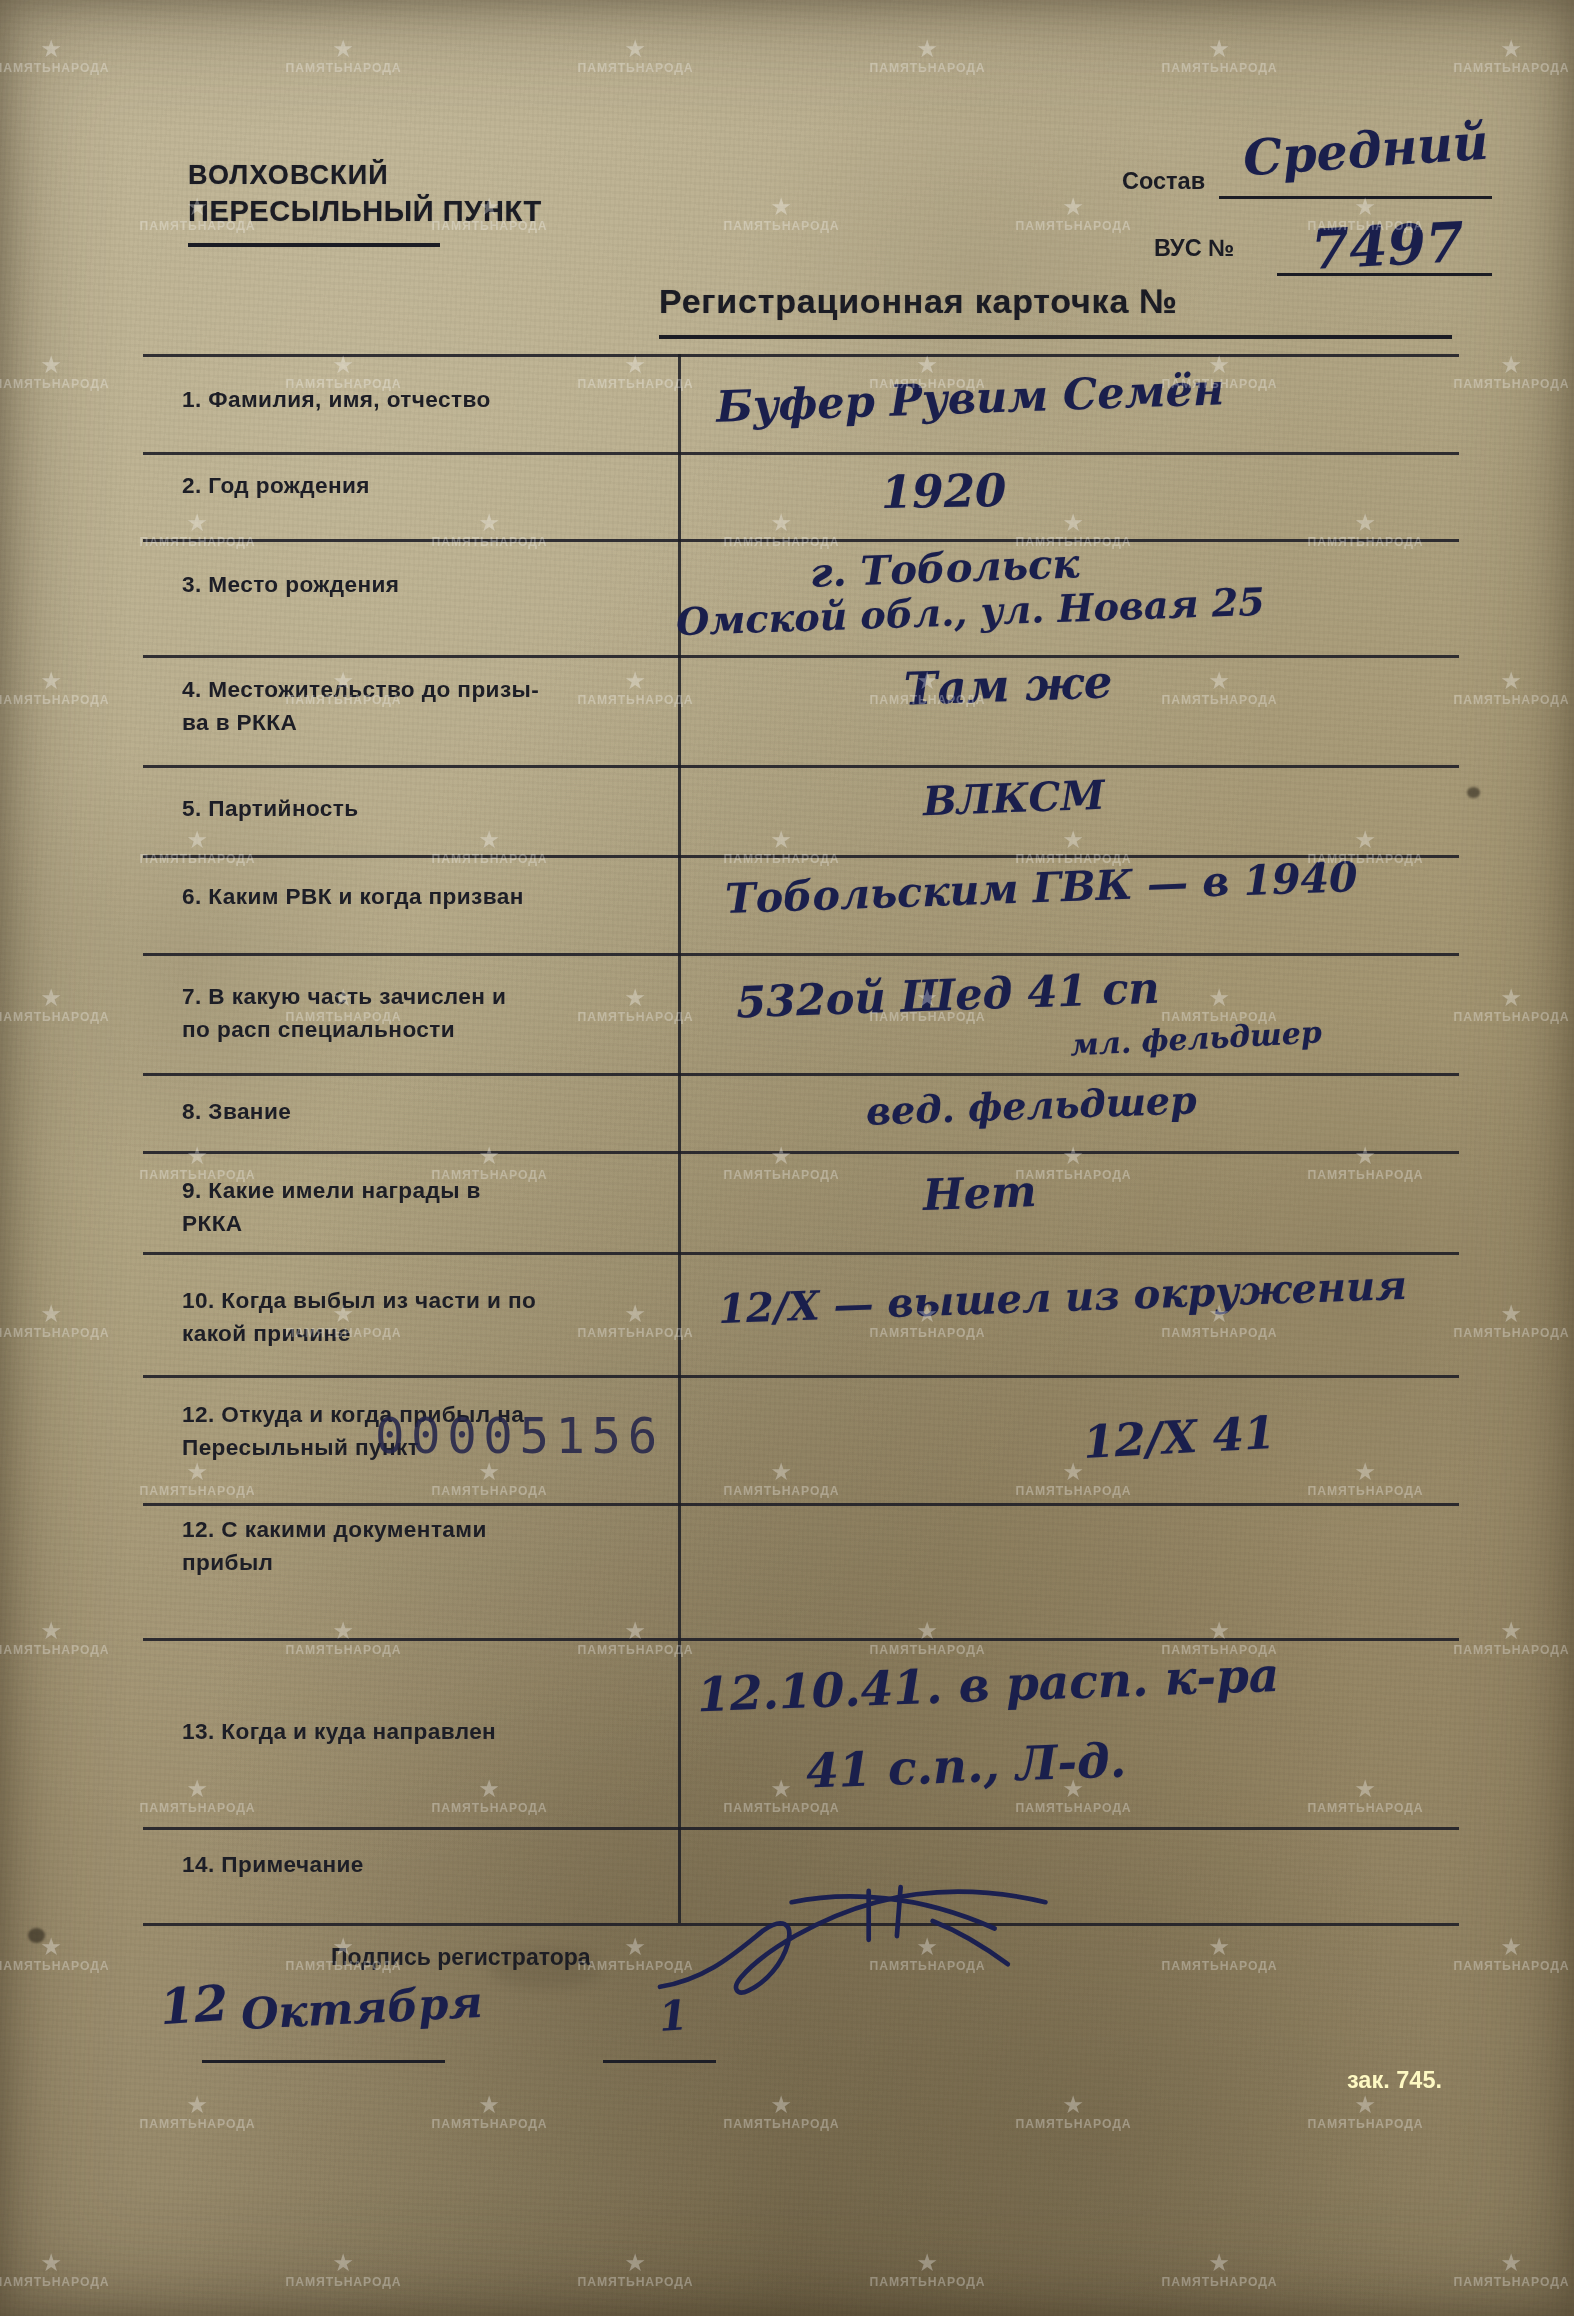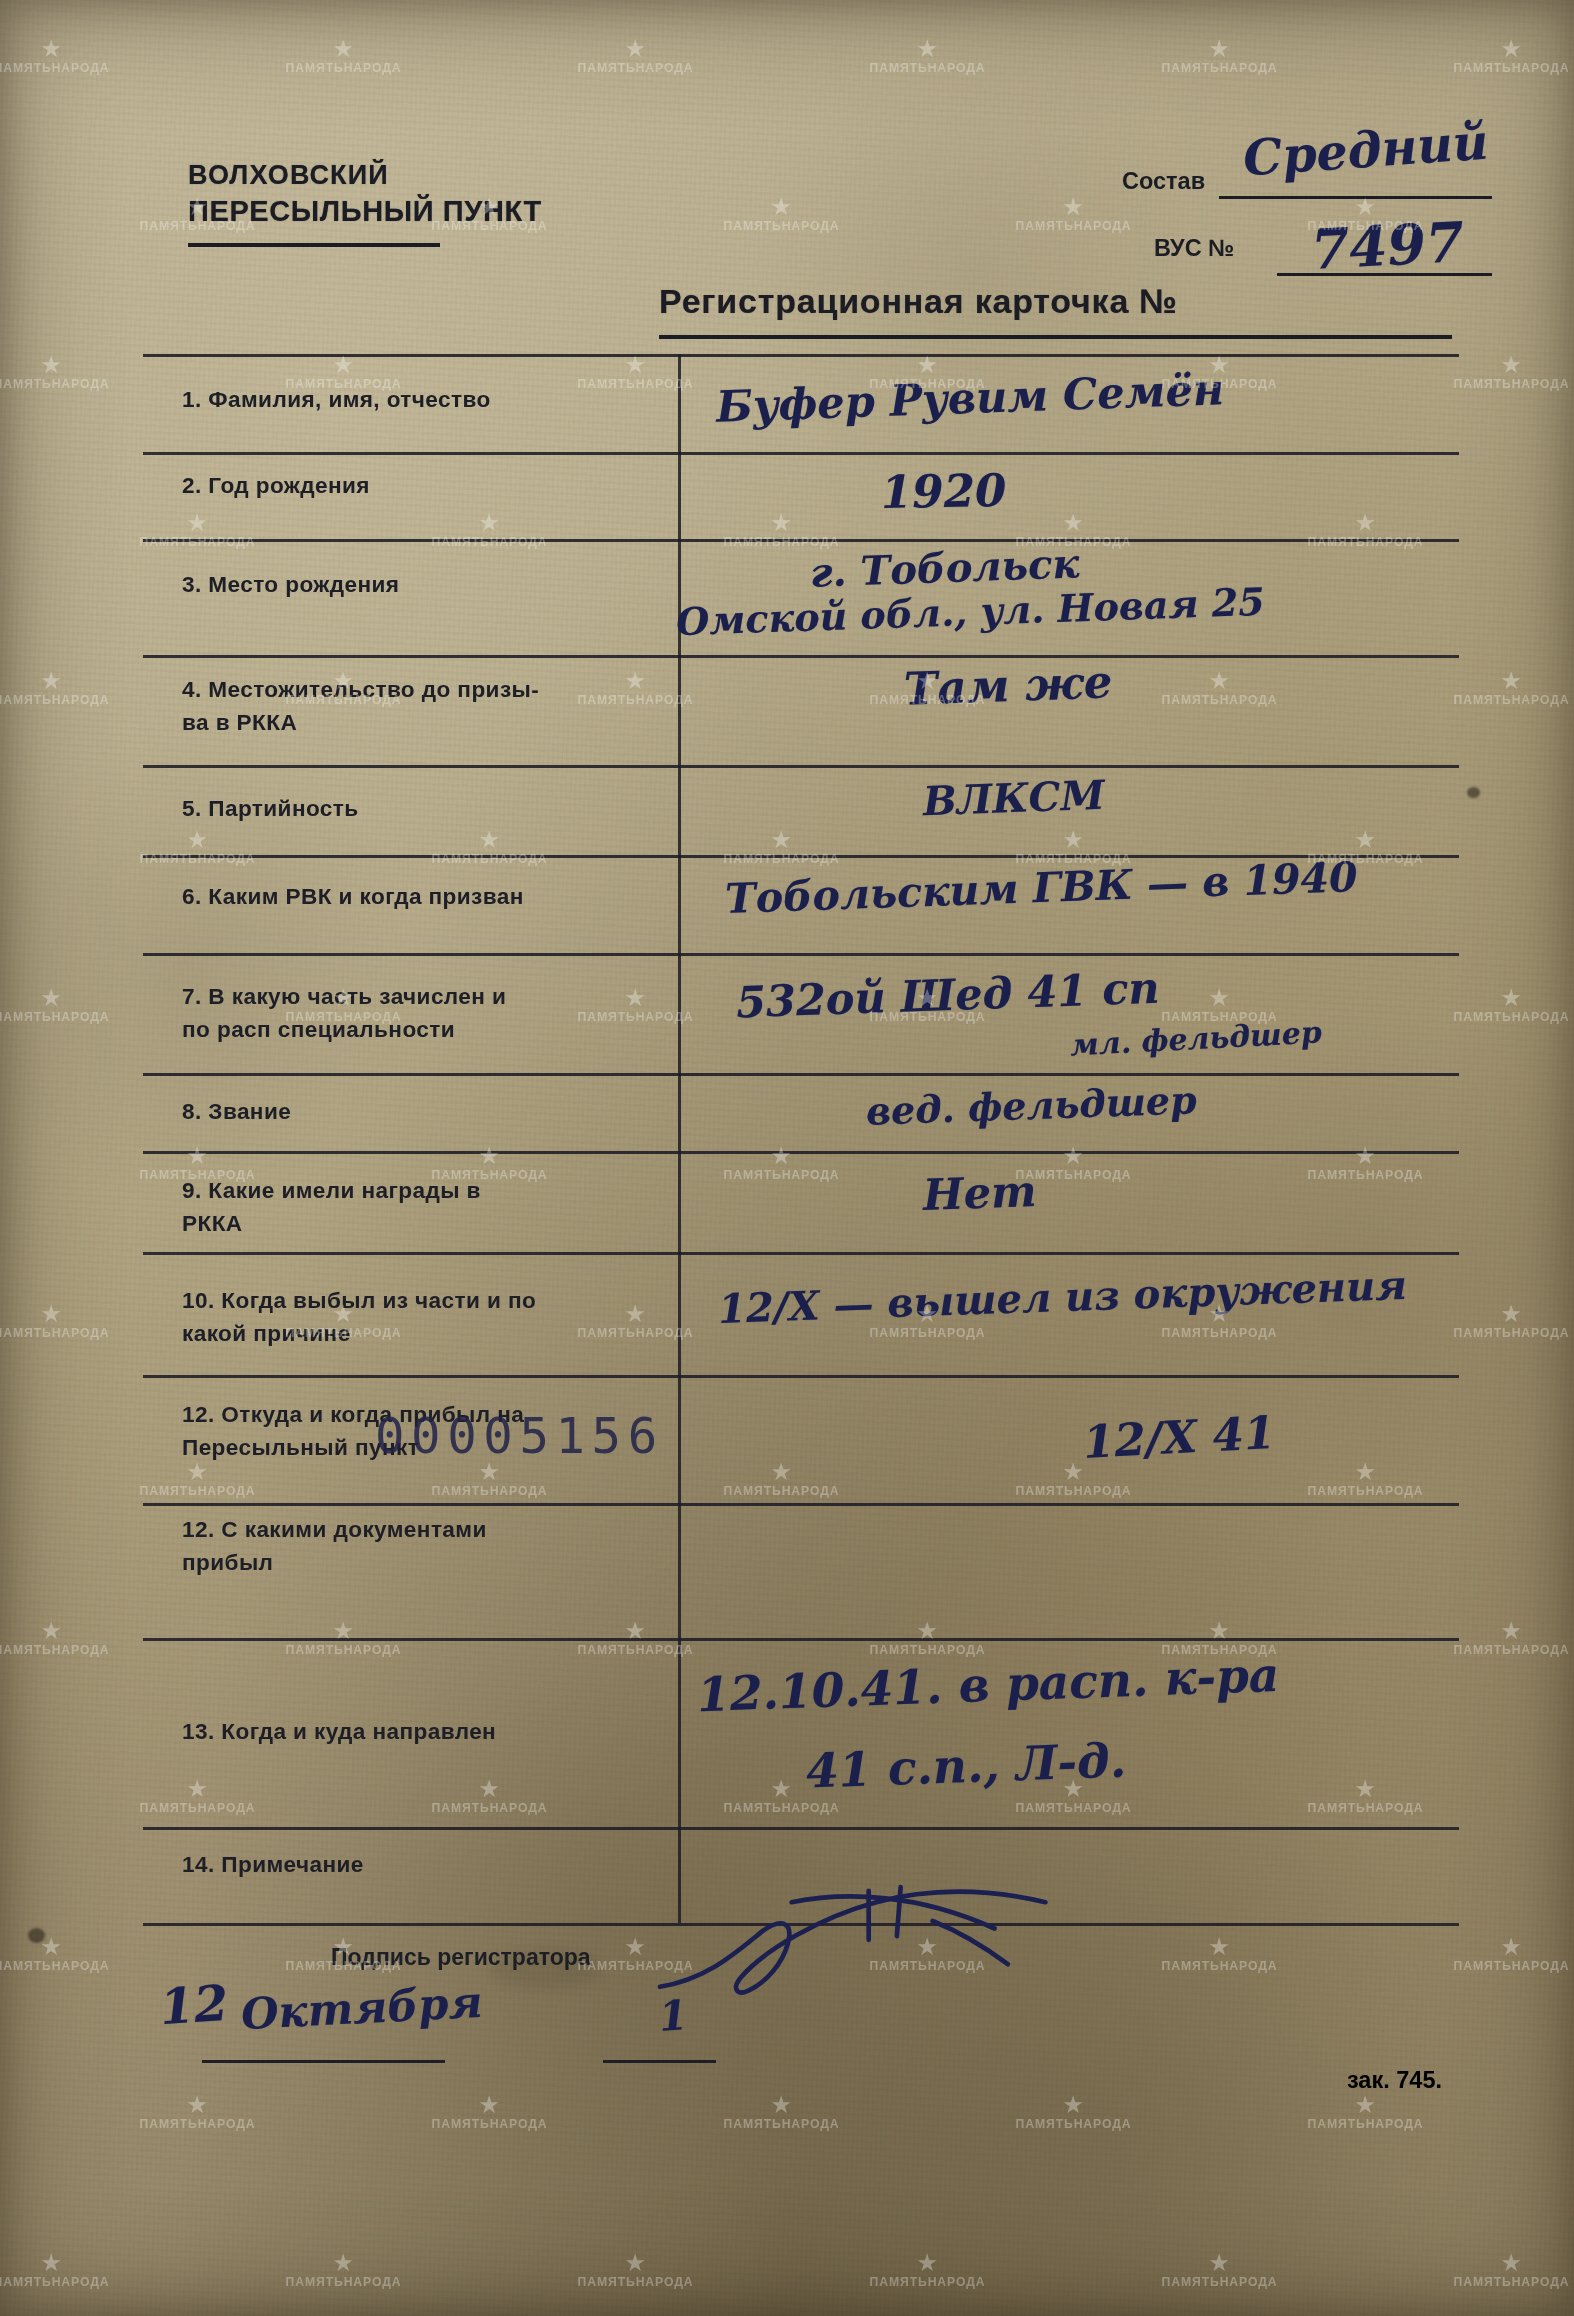--- a/index.html
+++ b/index.html
@@ -182,21 +182,21 @@
     opacity: .86;
   }
 
   #zak {
     position: absolute;
     right: 132px;
     bottom: 222px;
     font-family: "Liberation Sans", sans-serif;
     font-weight: bold;
     font-size: 23.5px;
-    color: #000000;
+    color: #fef9c3;
   }
 
   #sign-label {
     position: absolute;
     left: 331px; top: 1944px;
     font-family: Liberation Sans, sans-serif;
     font-weight: bold;
     font-size: 23px;
     color: #1d1e26;
   }

